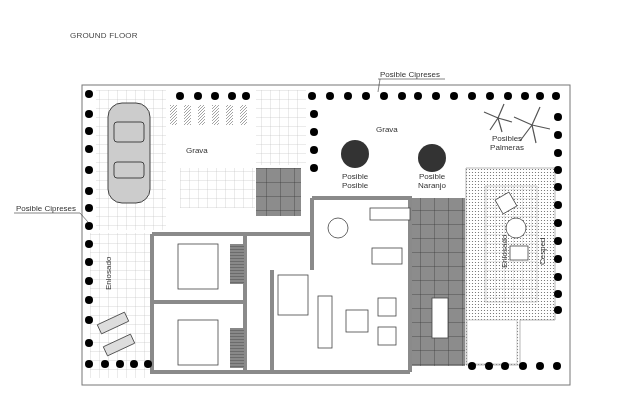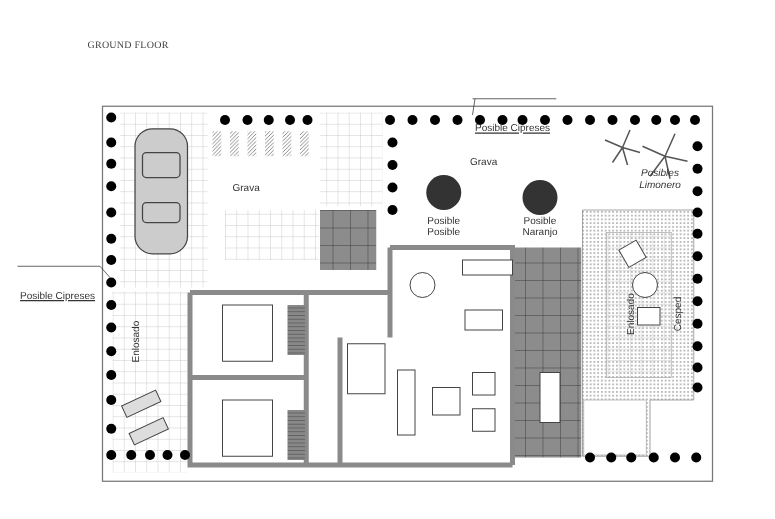--- a/index.html
+++ b/index.html
@@ -1,19 +1,19 @@
 <!DOCTYPE html>
 <html><head>
 <meta charset="utf-8">
 <style>
   html,body{margin:0;padding:0;background:#fff;}
   body{width:620px;height:415px;position:relative;overflow:hidden;font-family:"Liberation Sans",sans-serif;}
-  .title{position:absolute;left:70px;top:31px;font-size:8px;color:#444;letter-spacing:0.2px;font-family:Liberation Serif, serif;}
+  .title{position:absolute;left:70px;top:31px;font-size:8px;color:#444;letter-spacing:0.2px;}
   .lbl{position:absolute;font-size:8px;color:#333;line-height:9px;text-align:center;}
-  .ul{text-decoration:underline;margin-top:28px;}
+  .ul{}
   svg{position:absolute;left:0;top:0;}
 </style>
 </head>
 <body>
 
 <div class="title">GROUND FLOOR</div>
 
 <svg width="620" height="415" viewBox="0 0 620 415">
   <defs>
     <pattern id="grid" width="9" height="9" patternUnits="userSpaceOnUse">
@@ -180,16 +180,16 @@
   <path d="M14 213 H80 L88 222" fill="none" stroke="#333" stroke-width="0.6"></path>
   <path d="M378 79 H445 M380 79 L378 92" fill="none" stroke="#333" stroke-width="0.6"></path>
 </svg>
 
 <div class="lbl ul" style="left:380px;top:70px;">Posible Cipreses</div>
 <div class="lbl ul" style="left:16px;top:204px;">Posible Cipreses</div>
 <div class="lbl" style="left:186px;top:146px;">Grava</div>
 <div class="lbl" style="left:376px;top:125px;">Grava</div>
 <div class="lbl" style="left:340px;top:172px;width:30px;"><span>Posible</span><br><span>Posible</span></div>
 <div class="lbl" style="left:414px;top:172px;width:36px;"><span>Posible</span><br><span>Naranjo</span></div>
-<div class="lbl" style="left:508px;top:134px;width:40px;font-style:italic;"><span>Posibles</span><br><span>Limonero</span></div>
+<div class="lbl" style="left:487px;top:134px;width:40px;"><span>Posibles</span><br><span>Palmeras</span></div>
 <div class="lbl" style="left:104px;top:290px;transform:rotate(-90deg);transform-origin:left top;">Enlosado</div>
 <div class="lbl" style="left:500px;top:268px;transform:rotate(-90deg);transform-origin:left top;">Enlosado</div>
 <div class="lbl" style="left:538px;top:265px;transform:rotate(-90deg);transform-origin:left top;">Cesped</div>
 
 </body></html>

